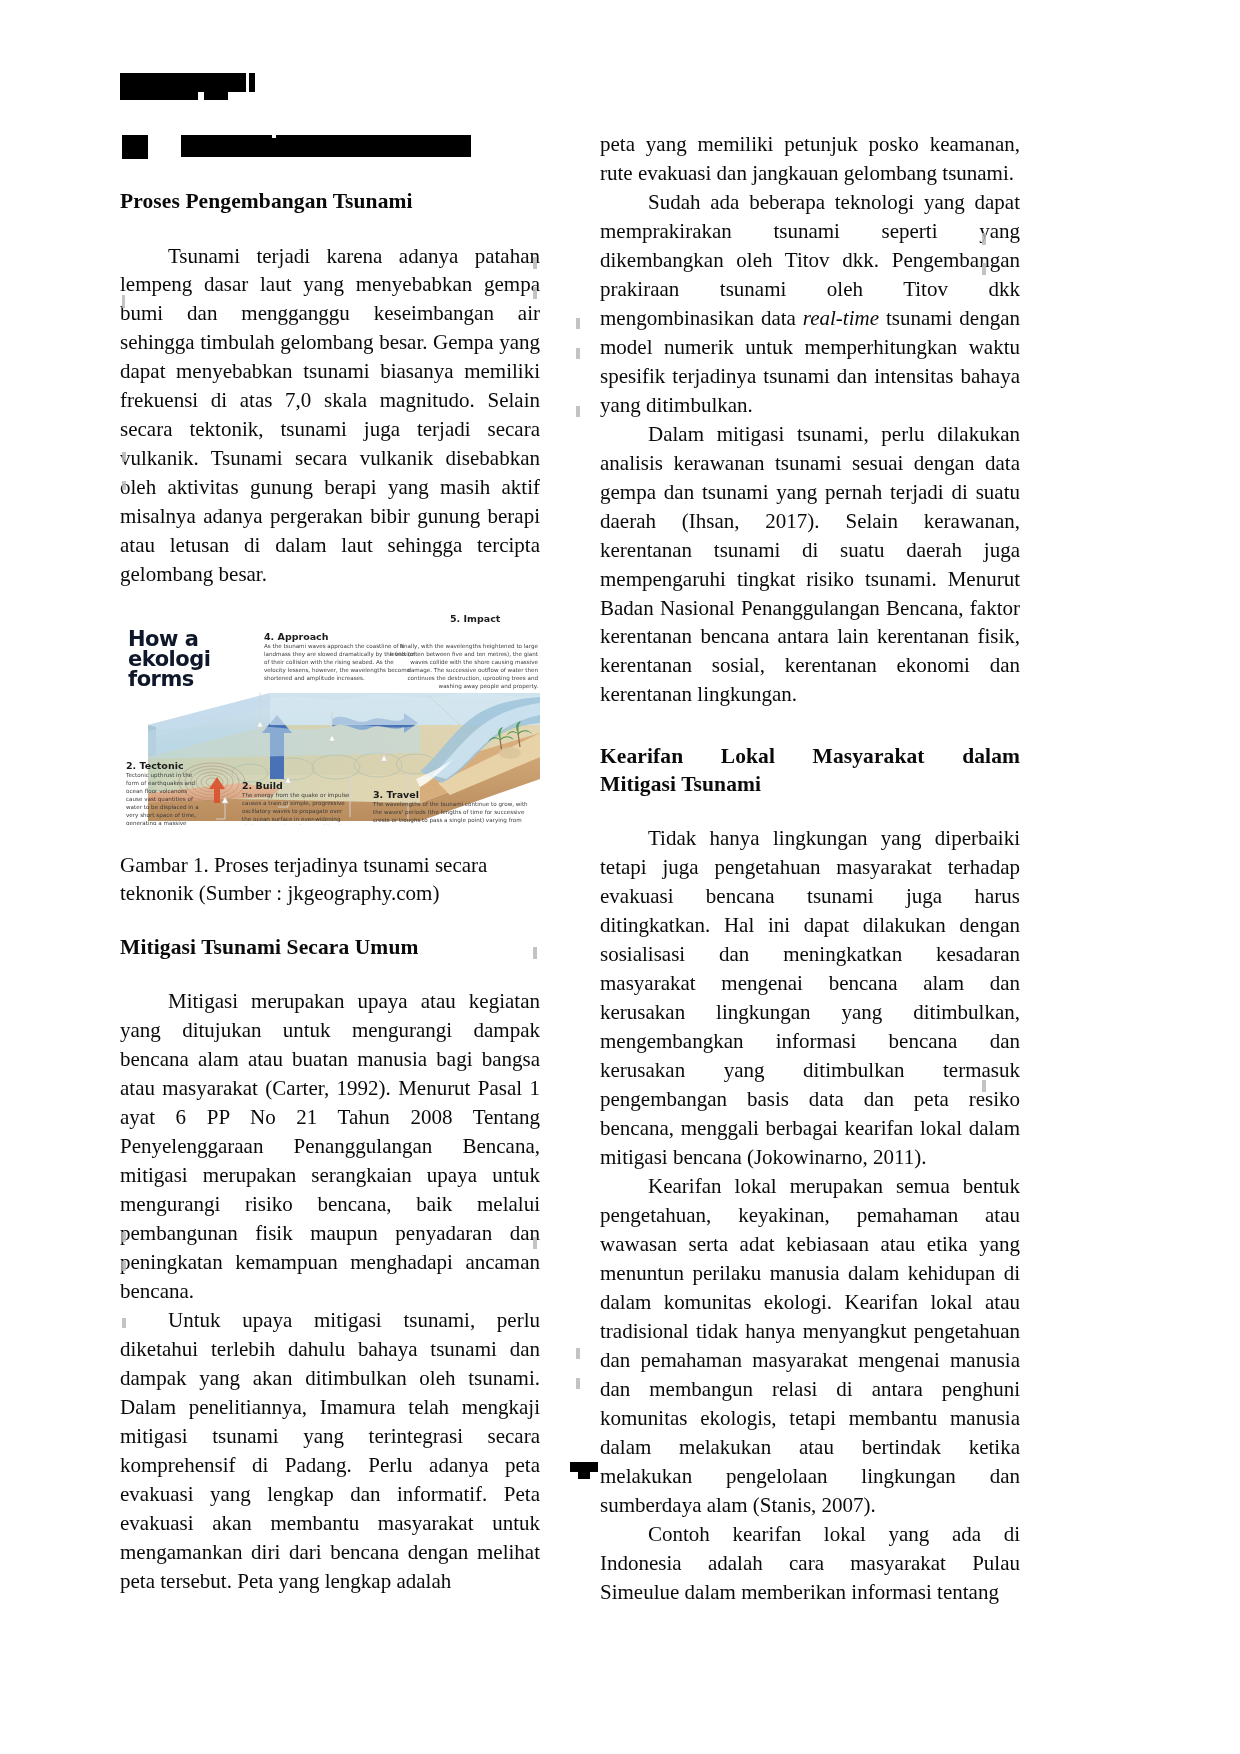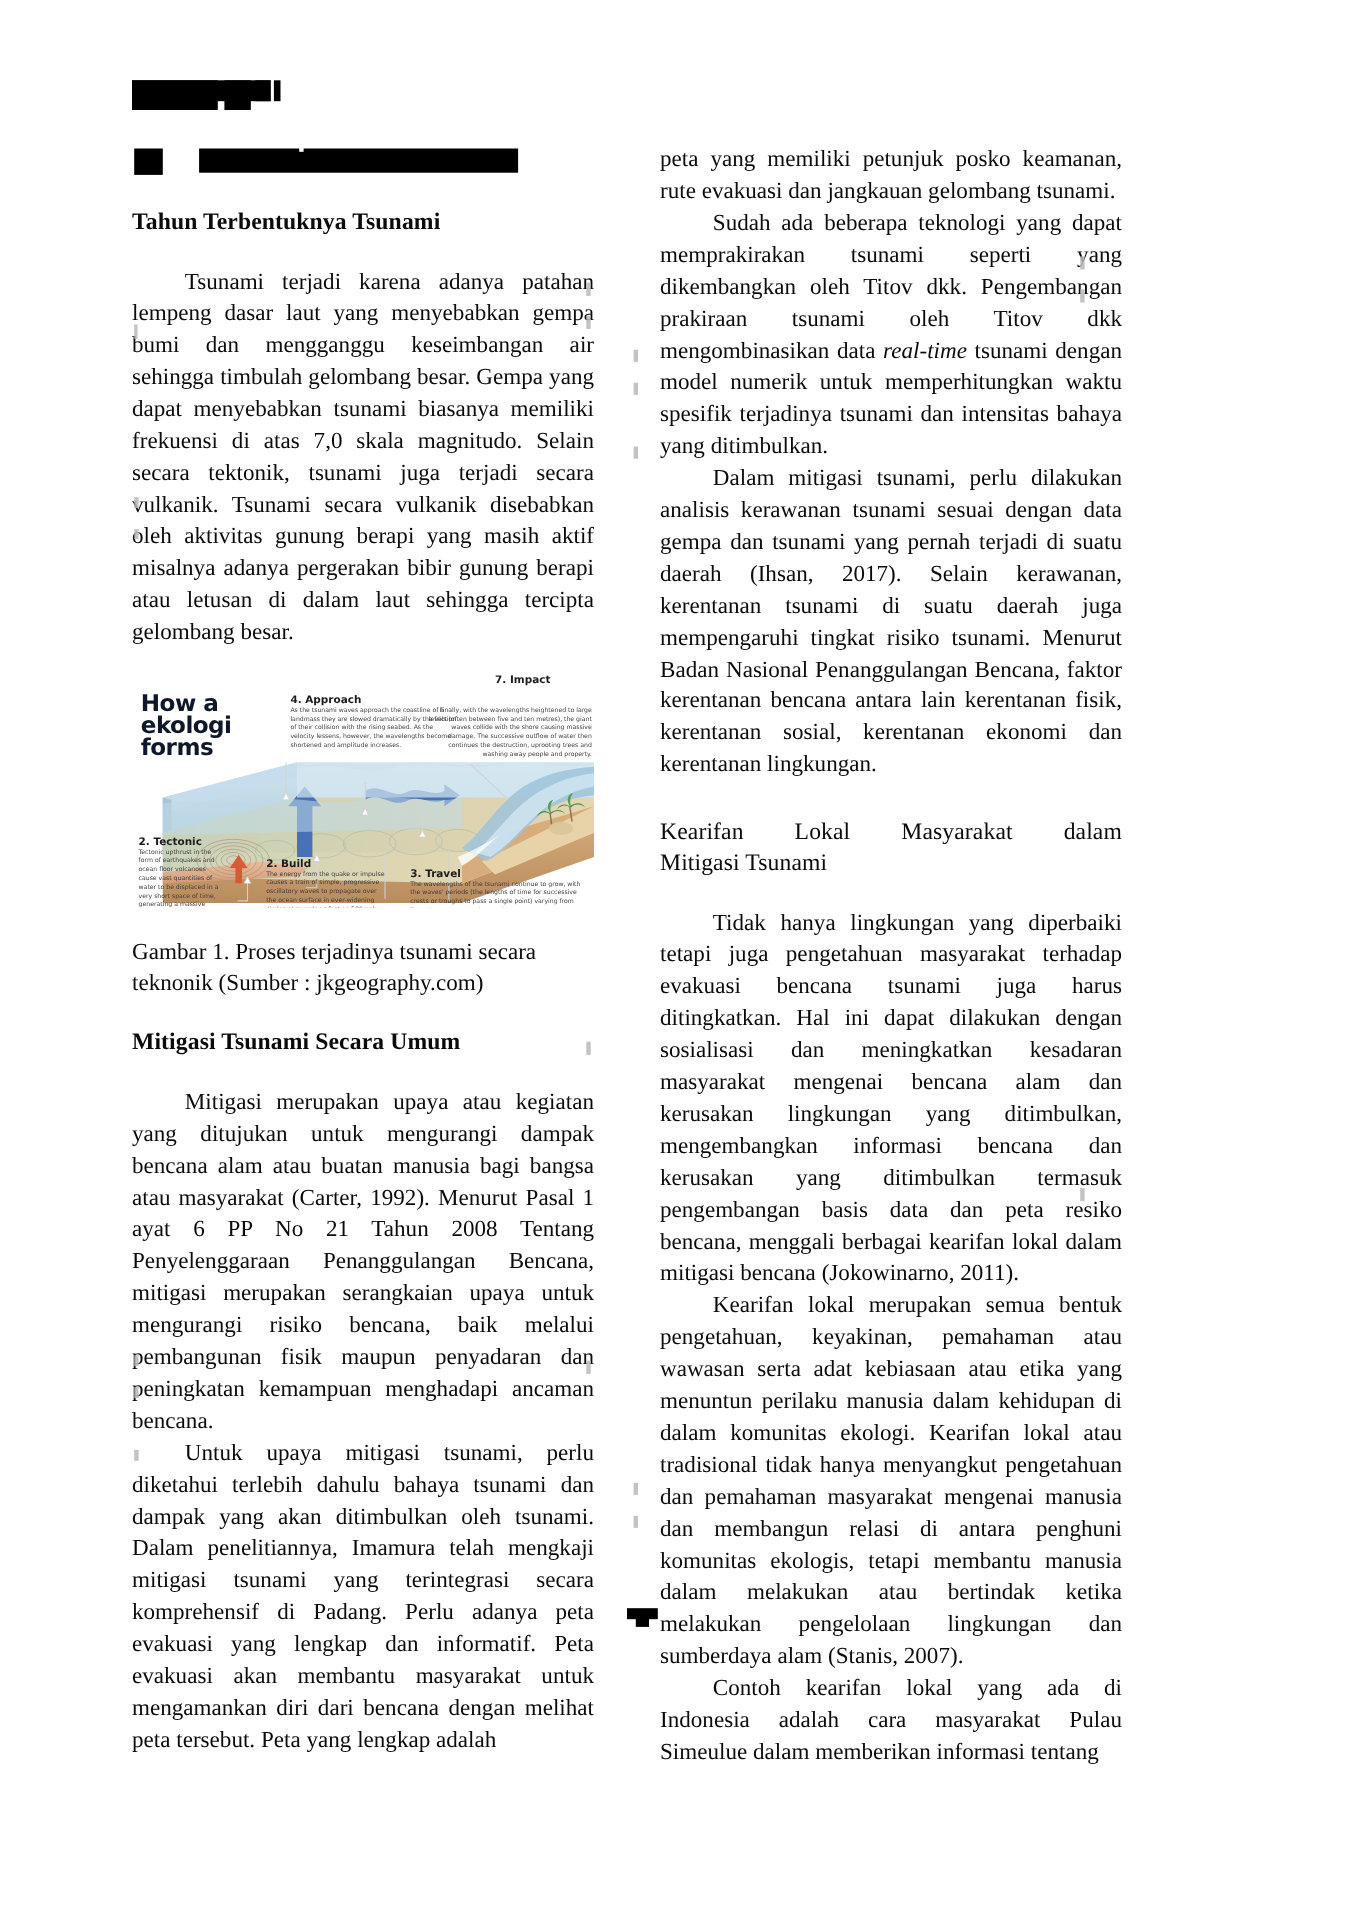--- a/index.html
+++ b/index.html
@@ -58,21 +58,21 @@
   h2.section-heading {
     font-family: "Liberation Serif", "DejaVu Serif", serif;
     font-size: 21.5px;
     font-weight: bold;
     margin: 0 0 0 0;
     line-height: 1.28;
     letter-spacing: 0.1px;
   }
   h2.section-heading.sans {
     font-family: "Liberation Serif", "DejaVu Serif", serif;
-    font-weight: normal;
+    font-weight: bold;
     text-align: justify;
     text-align-last: justify;
   }
   h2.section-heading.sans .hl2 {
     display: block;
     text-align: right;
     text-align-last: left;
   }
 
   p.body {
@@ -186,21 +186,21 @@
 
     <div class="redact redact-sub-sq"></div>
     <div class="redact redact-sub-bar"></div>
     <div class="redact redact-sub-gap"></div>
   </div>
 
   <div class="columns">
 
     <div class="col col-left">
 
-      <h2 class="section-heading">Tahun Terbentuknya Tsunami</h2>
+      <h2 class="section-heading">Proses Pengembangan Tsunami</h2>
 
       <div class="gap-md"></div>
 
       <p class="body">Tsunami terjadi karena adanya patahan lempeng dasar laut yang menyebabkan gempa bumi dan mengganggu keseimbangan air sehingga timbulah gelombang besar. Gempa yang dapat menyebabkan tsunami biasanya memiliki frekuensi di atas 7,0 skala magnitudo. Selain secara tektonik, tsunami juga terjadi secara vulkanik. Tsunami secara vulkanik disebabkan oleh aktivitas gunung berapi yang masih aktif misalnya adanya pergerakan bibir gunung berapi atau letusan di dalam laut sehingga tercipta gelombang besar.</p>
 
       <div class="gap-sm"></div>
 
       <div class="figure">
         <svg class="fig-svg" width="420" height="218" viewBox="0 0 420 218">
           <defs>
@@ -311,21 +311,21 @@
 
         <div class="fig-title">
           <span>How a</span><br>
           <span>ekologi</span><br>
           <span>forms</span>
         </div>
 
         <div class="fig-step-head" style="left:144px; top:24px;">4. Approach</div>
         <div class="fig-step-body" style="left:144px; top:36px; width:152px;">As the tsunami waves approach the coastline of a landmass they are slowed dramatically by the friction of their collision with the rising seabed. As the velocity lessens, however, the wavelengths become shortened and amplitude increases.</div>
 
-        <div class="fig-impact-head" style="left:330px; top:6px;">7. Impact</div>
+        <div class="fig-impact-head" style="left:330px; top:6px;">5. Impact</div>
         <div class="fig-top-right" style="left:268px; top:36px; width:150px;">Finally, with the wavelengths heightened to large levels (often between five and ten metres), the giant waves collide with the shore causing massive damage. The successive outflow of water then continues the destruction, uprooting trees and washing away people and property.</div>
 
         <div class="fig-step-head" style="left:6px; top:153px;">2. Tectonic</div>
         <div class="fig-step-body" style="left:6px; top:165px; width:78px;">Tectonic upthrust in the form of earthquakes and ocean floor volcanoes cause vast quantities of water to be displaced in a very short space of time, generating a massive amount of energy.</div>
 
         <div class="fig-step-head" style="left:122px; top:173px;">2. Build</div>
         <div class="fig-step-body" style="left:122px; top:185px; width:108px;">The energy from the quake or impulse causes a train of simple, progressive oscillatory waves to propagate over the ocean surface in ever-widening circles at speeds as fast as 500mph.</div>
 
         <div class="fig-step-head" style="left:253px; top:182px;">3. Travel</div>
         <div class="fig-step-body" style="left:253px; top:194px; width:160px;">The wavelengths of the tsunami continue to grow, with the waves' periods (the lengths of time for successive crests or troughs to pass a single point) varying from five minutes to more than an hour.</div>

